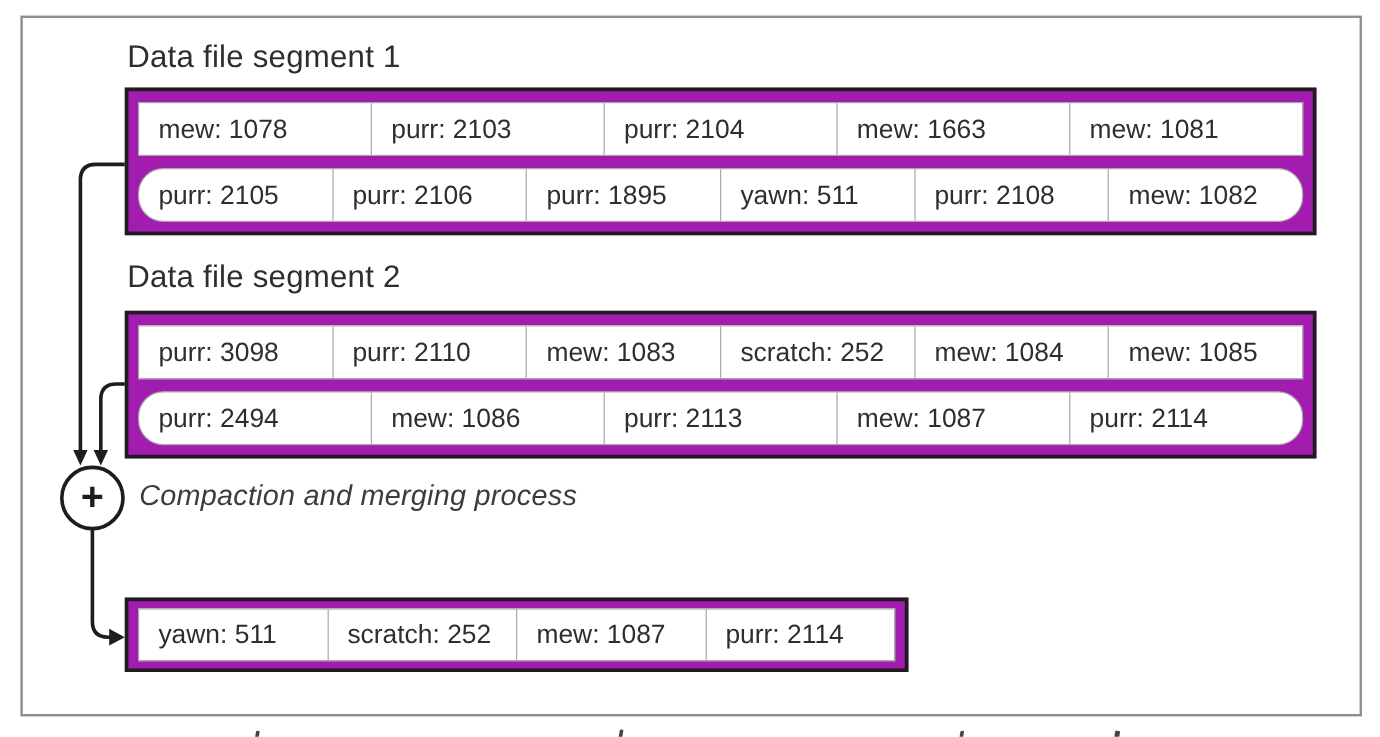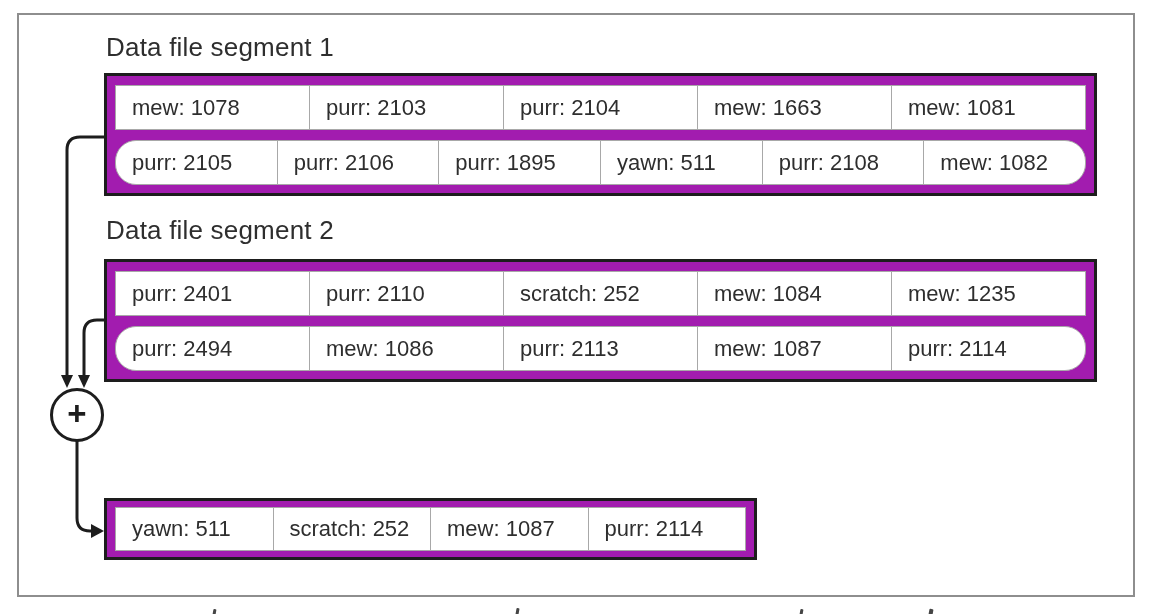--- a/index.html
+++ b/index.html
@@ -90,38 +90,40 @@
       <div class="cell">purr: 1895</div>
       <div class="cell">yawn: 511</div>
       <div class="cell">purr: 2108</div>
       <div class="cell">mew: 1082</div>
     </div>
   </div>
 
   <div class="title t2">Data file segment 2</div>
   <div class="segbox box2">
     <div class="row">
-      <div class="cell">purr: 2401</div>
+      <div class="cell">purr: 3098</div>
       <div class="cell">purr: 2110</div>
+      <div class="cell">mew: 1083</div>
       <div class="cell">scratch: 252</div>
       <div class="cell">mew: 1084</div>
-      <div class="cell">mew: 1235</div>
+      <div class="cell">mew: 1085</div>
     </div>
     <div class="row">
       <div class="cell">purr: 2494</div>
       <div class="cell">mew: 1086</div>
       <div class="cell">purr: 2113</div>
       <div class="cell">mew: 1087</div>
       <div class="cell">purr: 2114</div>
     </div>
   </div>
 
   <div class="circle">
     <span class="plus">+</span>
   </div>
+  <div class="proclabel">Compaction and merging process</div>
 
   <div class="segbox box3">
     <div class="row">
       <div class="cell">yawn: 511</div>
       <div class="cell">scratch: 252</div>
       <div class="cell">mew: 1087</div>
       <div class="cell">purr: 2114</div>
     </div>
   </div>
 

